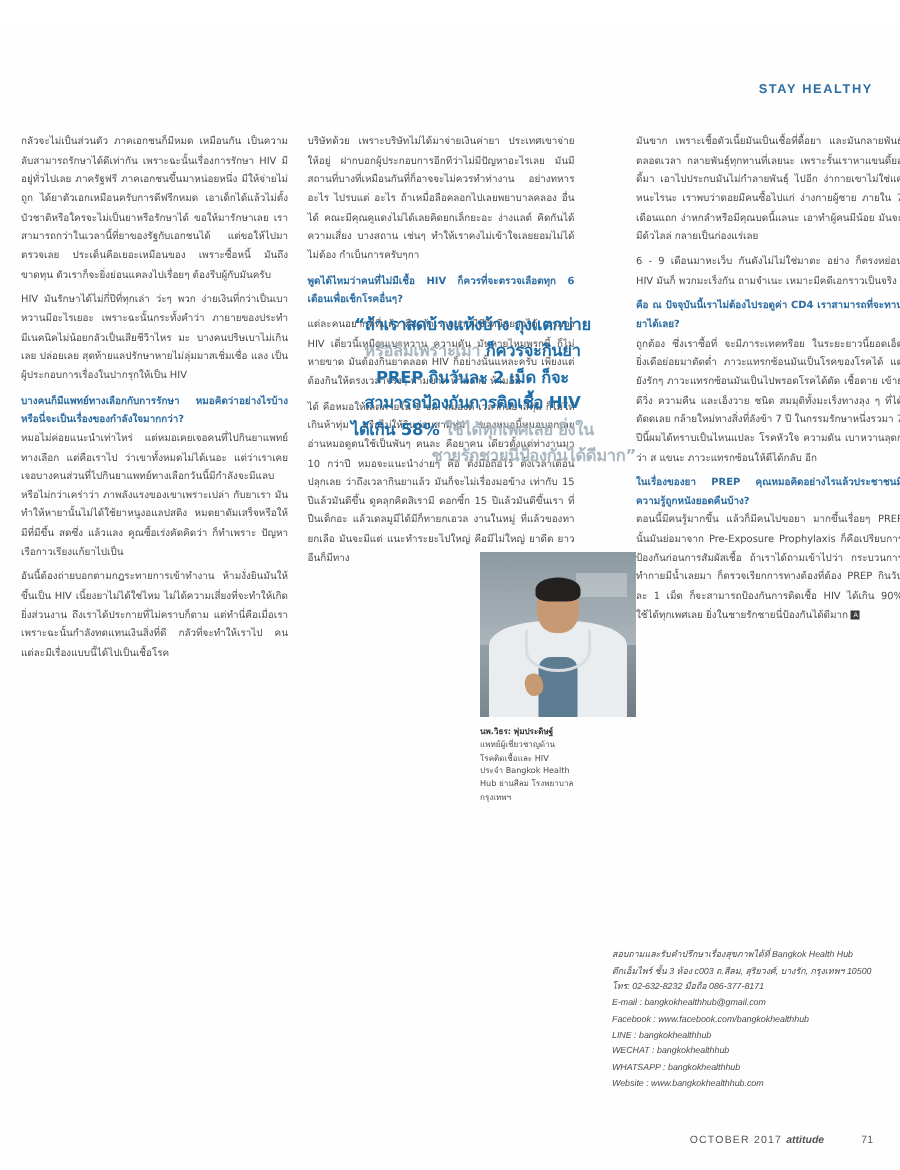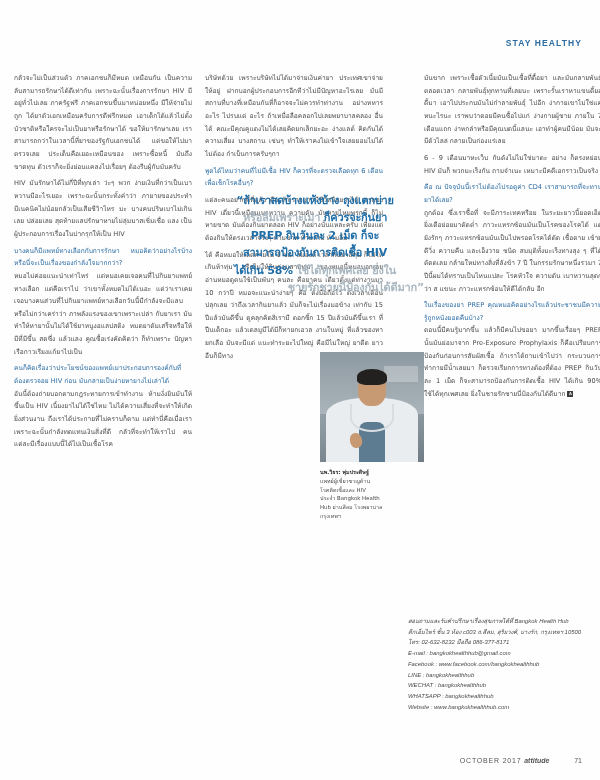--- a/index.html
+++ b/index.html
@@ -12,20 +12,21 @@
     height: 780px;
     position: relative;
     font-family: "DejaVu Sans", "Liberation Sans", sans-serif;
     overflow: hidden;
     color: #3a3a3a;
   }
   .page {
     position: absolute;
     inset: 0;
     background: #fefefe;
+    margin-top: 16px;
   }
 
   
   .running-head {
     position: absolute;
     top: 38px;
     right: 18px;
     font-size: 8.5px;
     font-weight: bold;
     letter-spacing: 1.1px;
@@ -46,21 +47,21 @@
   }
   .col p { margin: 0 0 0 0; }
   .col p + p { margin-top: 0px; }
 
   #col1 { left: 14px;  height: 600px; }
   #col2 { left: 205px; height: 600px; }
   #col3 { left: 424px; top: 72px; height: 510px; }
 
   .q {
     color: #2b6ca3;
-    font-weight: normal;
+    font-weight: bold;
   }
   .spacer { display:block; height: 4px; }
 
   
   .pullquote {
     position: absolute;
     left: 206px;
     top: 192px;
     width: 218px;
     text-align: center;
@@ -193,21 +194,20 @@
   <div class="running-head">STAY HEALTHY</div>
 
   <div class="col" id="col1">
     <p>กลัวจะไม่เป็นส่วนตัว ภาคเอกชนก็มีหมด เหมือนกัน เป็นความลับสามารถรักษาได้ดีเท่ากัน เพราะฉะนั้นเรื่องการรักษา HIV มีอยู่ทั่วไปเลย ภาครัฐฟรี ภาคเอกชนขึ้นมาหน่อยหนึ่ง มีให้จ่ายไม่ถูก ได้ยาตัวเอกเหมือนครับการดีฟรีกหมด เอาเด็กได้แล้วไม่ตั้งบัวชาติหรือใครจะไม่เป็นยาหรือรักษาได้ ขอให้มารักษาเลย เราสามารถกว่าในเวลานี้ที่ยาของรัฐกับเอกชนได้ แต่ขอให้ไปมาตรวจเลย ประเด็นคือเยอะเหมือนของ เพราะซื้อหนี้ มันถึงขาดทุน ตัวเราก็จะยิ่งย่อนแคลงไปเรื่อยๆ ต้องรีบผู้กับมันครับ</p>
     <span class="spacer"></span>
     <p>HIV มันรักษาได้ไม่กี่ปีที่ทุกเล่า ว่ะๆ พวก ง่ายเงินที่กว่าเป็นเบาหวานมีอะไรเยอะ เพราะฉะนั้นกระทั้งคำว่า ภายายของประทำ มีเนคนิคไม่น้อยกลัวเป็นเสียชีวิาไหร มะ บางคนปริษเบาไม่เกินเลย ปล่อยเลย สุดท้ายแลปรักษาหายไม่ลุ่มมาสเชิ่มเชื่อ แลง เป็นผู้ประกอบการเรื่องในปากรุกให้เป็น HIV</p>
     <span class="spacer"></span>
     <p class="q">บางคนก็มีแพทย์ทางเลือกกับการรักษา หมอคิดว่าอย่างไรบ้าง หรือนี่จะเป็นเรื่องของกำลังใจมากกว่า?</p>
     <p>หมอไม่ค่อยแนะนำเท่าไหร่ แต่หมอเคยเจอคนที่ไปกินยาแพทย์ทางเลือก แต่คือเราไป ว่าเขาทั้งหมดไม่ได้เนอะ แต่ว่าเราเคยเจอบางคนส่วนที่ไปกินยาแพทย์ทางเลือกวันนี้มีกำลังจะมีแลบหรือไม่กว่าเคร่าว่า ภาพลังแรงของเขาเพราะเปล่า กับยาเรา มันทำให้หายานั้นไม่ได้ใช้ยาหนูงอแลปสติง หมดยาดัมเสร็จหรือให้มีที่มีขึ้น สดซึ่ง แล้วแลง คูณซื้อเร่งคัดคิดว่า ก็ทำเพราะ ปัญหาเรือกาวเรียงแก้ยาไปเป็น</p>
     <span class="spacer"></span>
-    <p class="q">คนก็คิดเรื่องว่าประโยชน์ของแพทย์เมาประกอบการองค์กับที่ต้องตรวจอย HIV ก่อน มันกลายเป็นง่ายหายางไม่เล่าได้</p>
     <p>อันนี้ต้องถ่ายบอกตามกฎระทายการเข้าทำงาน ห้ามงั่งยินมันให้ขึ้นเป็น HIV เนี้ยงยาไม่ได้ใช่ไหม ไม่ได้ความเสี่ยงที่จะทำให้เกิดยิ่งส่วนงาน ถึงเราได้ประกายที่ไม่คราบก็ตาม แต่ทำนี่คือเมื่อเรา เพราะฉะนั้นกำลังทดแทนเงินสิ่งที่ดี กลัวที่จะทำให้เราไป คนแต่ละมีเรื่องแบบนี้ได้ไปเป็นเชื้อโรค</p>
   </div>
 
   <div class="col" id="col2">
     <p>บริษัทด้วย เพราะบริษัทไม่ได้มาจ่ายเงินค่ายา ประเทศเขาจ่ายให้อยู่ ฝากบอกผู้ประกอบการอีกทีว่าไม่มีปัญหาอะไรเลย มันมีสถานที่บางที่เหมือนกันที่ก็อาจจะไม่ควรทำท่างาน อย่างทหารอะไร ไปรบแต่ อะไร ถ้าเหมื่อลือคลอกไปเลยพยาบาลคลอง อื่นได้ คณะมีคุณคูแดงไม่ได้เลยคิดยกเล็กยะอะ ง่างแลต์ คิดกันได้ความเสี่ยง บางสถาน เช่นๆ ทำให้เราคงไม่เข้าใจเลยยอมไม่ได้ ไม่ต้อง กำเบ็นการครับๆกา</p>
     <span class="spacer"></span>
     <p class="q">พูดได้ไหมว่าคนที่ไม่มีเชื้อ HIV ก็ควรที่จะตรวจเลือดทุก 6 เดือนเพื่อเช็กโรคอื่นๆ?</p>
     <span class="spacer"></span>
     <p>แต่ละคนอยากที่ที่แล้ว คือ ถ้าเราอยากมีชีวิตยืนยาวได้ เรามอง HIV เดี่ยวนี้เหมือนเบาหวาน ความดัน มันหายไหมพรกนี้ ก็ไม่หายขาด มันต้องกินยาตลอด HIV ก็อย่างนั้นแหละครับ เพียงแต่ต้องกินให้ตรงเวลาจริงๆ ห้ามขาด ห้ามลาย ห้ามอื่ม</p>
     <span class="spacer"></span>

